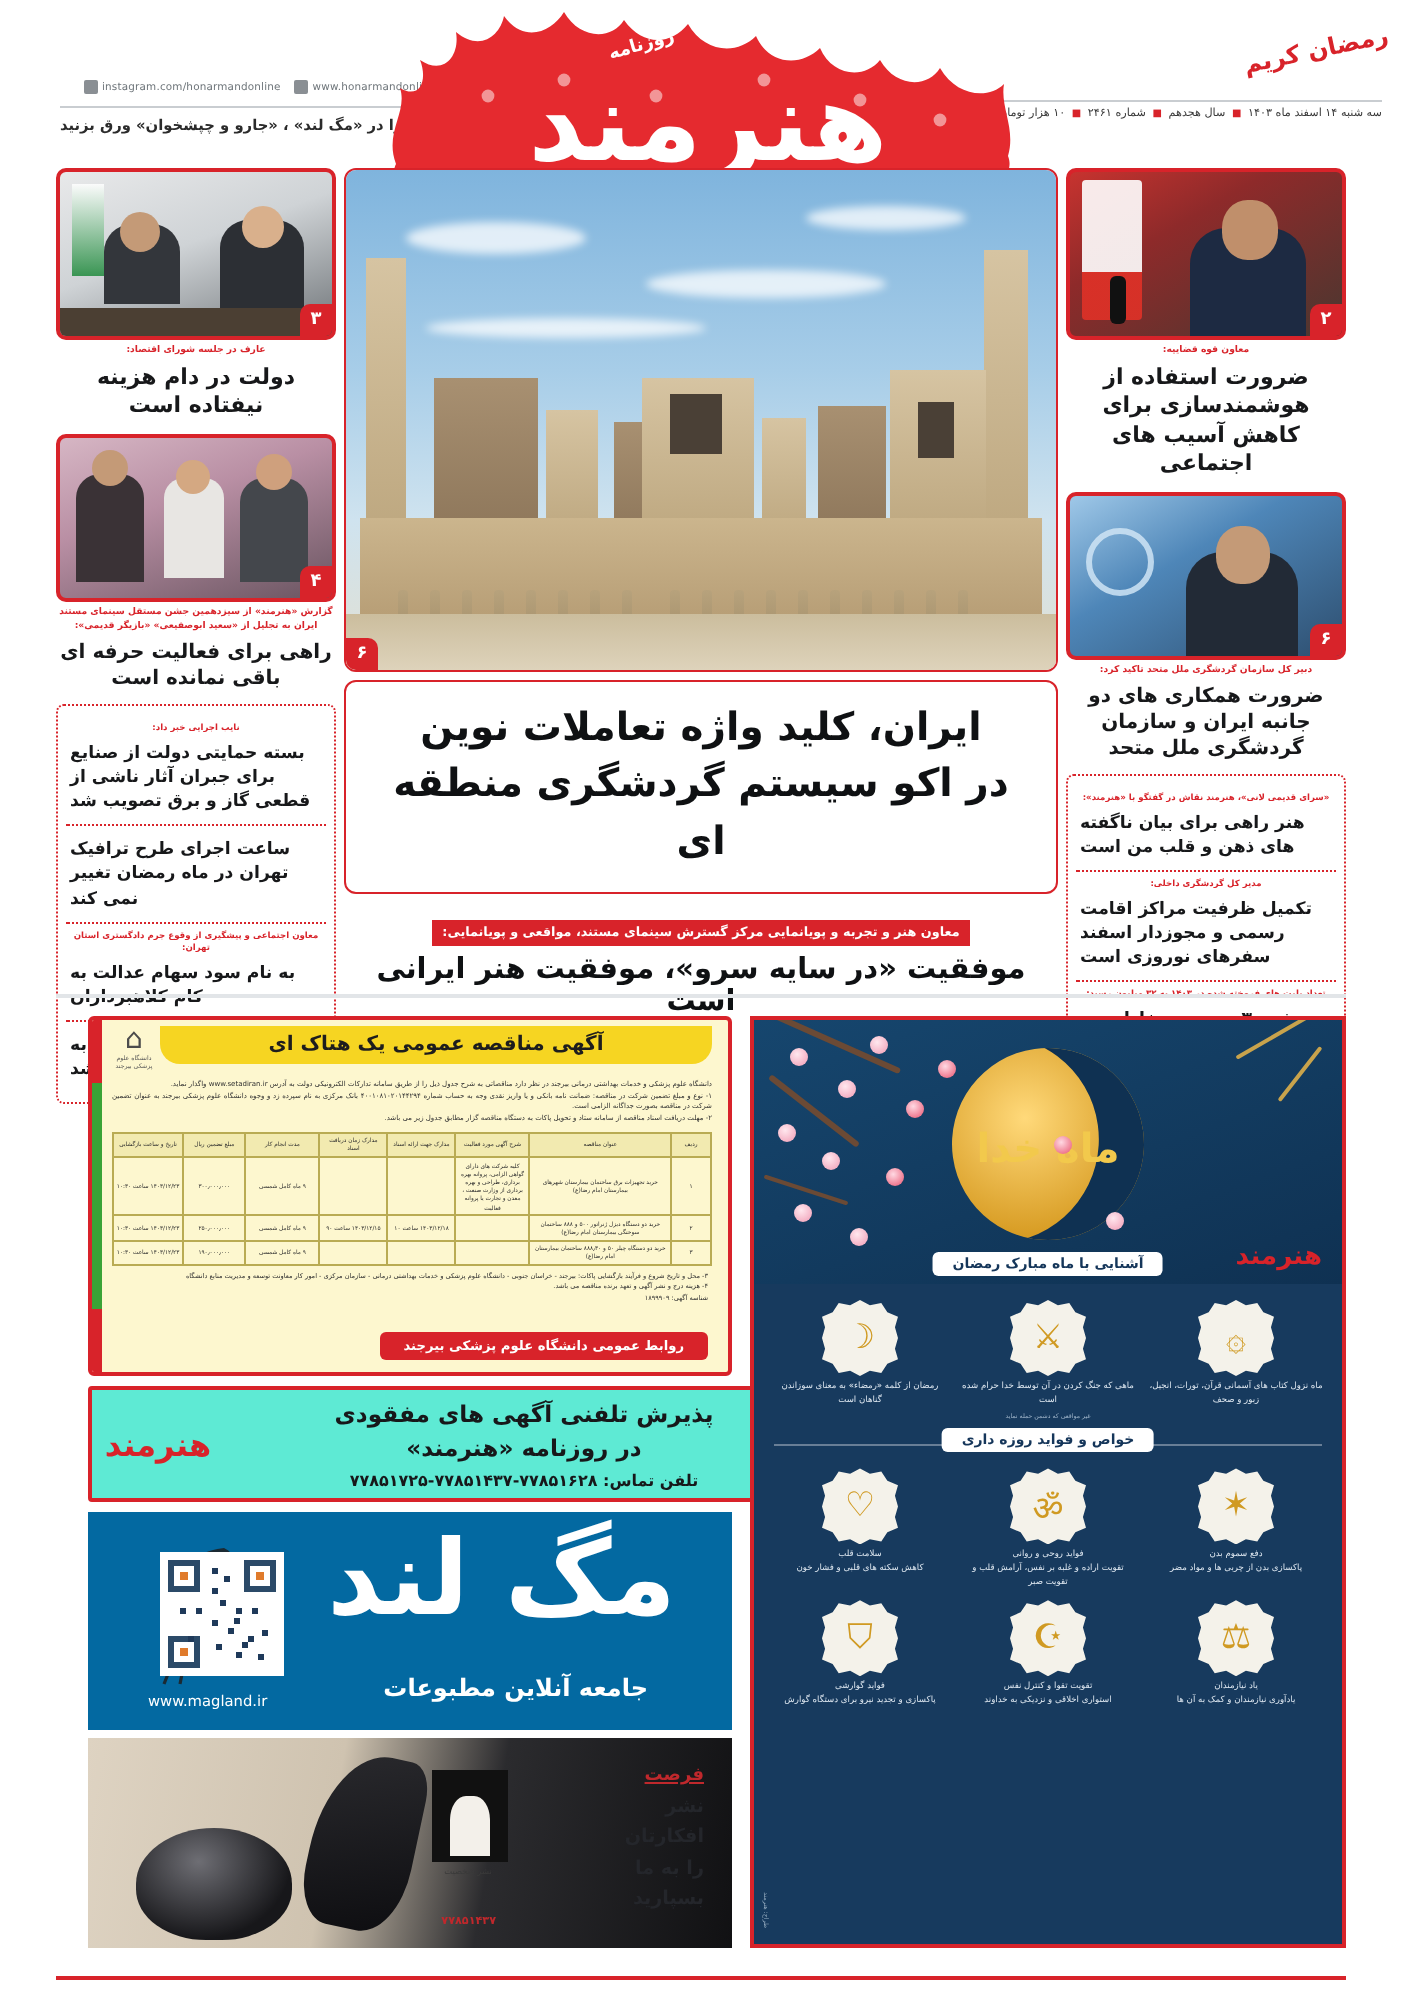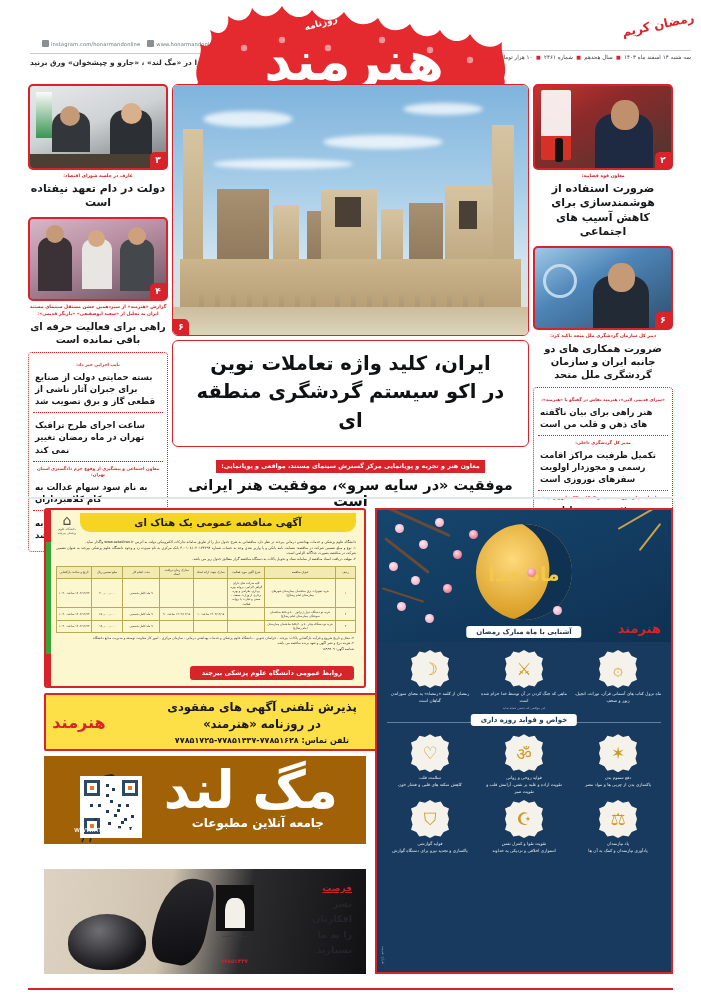--- a/index.html
+++ b/index.html
@@ -182,33 +182,33 @@
   .c-buy { width:12%; } .c-grn { width:12%; } .c-dur { width:13%; } .c-amt { width:11%; } .c-date { width:12%; }
   .tender-foot { padding:3px 10px 0; font-size:3.3px; color:#2f2f2f; line-height:1.6; text-align:right; }
   .tender-btn {
     position:absolute; bottom:6px; right:10px; background:#d8232a; color:#fff;
     font-size:6.6px; font-weight:bold; padding:3px 12px; border-radius:3px;
   }
 
   
   .lost-ads {
     position:absolute; top:190px; left:44px; width:390px; height:58px;
-    border:2.4px solid #d8232a; border-radius:2px; background:#fde047;
+    border:2.4px solid #d8232a; border-radius:2px; background:#5eead4;
     display:flex; align-items:center; padding:0 10px;
   }
   .lost-txt { flex:1; text-align:center; }
   .lost-l1 { font-size:11.6px; font-weight:bold; color:#17181a; line-height:1.4; letter-spacing:-.3px; }
   .lost-l2 { font-size:8px; font-weight:bold; color:#17181a; margin-top:4px; letter-spacing:-.2px; }
   .lost-seal { width:46px; height:38px; display:flex; align-items:center; justify-content:center;
                color:#d8232a; font-size:16px; font-weight:bold; }
 
   
   .magland {
-    position:absolute; top:253px; left:44px; width:322px; height:88px;
-    background:#a16207; overflow:hidden;
+    position:absolute; top:253px; left:44px; width:322px; height:109px;
+    background:#0369a1; overflow:hidden;
   }
   .mag-logo { position:absolute; top:8px; right:28px; color:#fff; font-size:52px; font-weight:bold;
               letter-spacing:-3px; line-height:1; }
   .mag-bird { position:absolute; top:12px; right:236px; width:58px; height:76px; }
   .mag-tag { position:absolute; bottom:14px; right:42px; color:#fff; font-size:12px;
              font-weight:bold; letter-spacing:1px; }
   .mag-qr { position:absolute; top:20px; left:36px; width:62px; height:62px; background:#fff; padding:4px; }
   .mag-qr-inner { width:100%; height:100%; position:relative; background:#fff; }
   .qr-px { position:absolute; background:#1f3a5a; }
   .qr-eye { position:absolute; width:16px; height:16px; border:3px solid #2b4a68; }
@@ -361,21 +361,21 @@
         <div class="photo-box" style="background:linear-gradient(160deg,#e8e9ea 0%,#cfd3d6 45%,#6f7478 100%)">
           <div style="position:absolute;left:6px;top:6px;width:16px;height:46px;background:linear-gradient(180deg,#fff,#1f8a3c);opacity:.85"></div>
           <div style="position:absolute;left:22px;bottom:16px;width:38px;height:40px;background:#33363b;border-radius:14px 14px 0 0"></div>
           <div style="position:absolute;left:30px;bottom:42px;width:20px;height:20px;background:#c49a77;border-radius:50%"></div>
           <div style="position:absolute;right:14px;bottom:14px;width:42px;height:44px;background:#2c2f34;border-radius:14px 14px 0 0"></div>
           <div style="position:absolute;right:24px;bottom:44px;width:21px;height:21px;background:#d9b08c;border-radius:50%"></div>
           <div style="position:absolute;left:0;right:0;bottom:0;height:14px;background:#4b3f33"></div>
           <div class="pg-badge">۳</div>
         </div>
         <div class="kicker">عارف در جلسه شورای اقتصاد:</div>
-        <div class="hl">دولت در دام تعهد نیفتاده است</div>
+        <div class="hl">دولت در دام هزینه نیفتاده است</div>
       </div>
 
       <div class="story-card" style="margin-top:6px">
         <div class="photo-box small" style="background:linear-gradient(160deg,#d6b6c4 0%,#b98fa4 40%,#6a5561 100%)">
           <div style="position:absolute;left:8px;bottom:8px;width:34px;height:54px;background:#3a3236;border-radius:12px 12px 0 0"></div>
           <div style="position:absolute;left:16px;bottom:56px;width:18px;height:18px;background:#c49a77;border-radius:50%"></div>
           <div style="position:absolute;left:52px;bottom:10px;width:30px;height:50px;background:#e8e6e3;border-radius:10px 10px 0 0"></div>
           <div style="position:absolute;left:58px;bottom:52px;width:17px;height:17px;background:#d4a882;border-radius:50%"></div>
           <div style="position:absolute;right:12px;bottom:8px;width:34px;height:52px;background:#44474c;border-radius:12px 12px 0 0"></div>
           <div style="position:absolute;right:20px;bottom:54px;width:18px;height:18px;background:#cfa07d;border-radius:50%"></div>
@@ -482,21 +482,21 @@
         <div class="hl sm">ضرورت همکاری های دو جانبه ایران و سازمان گردشگری ملل متحد</div>
       </div>
 
       <div class="dotted-list">
         <div class="dl-item">
           <div class="dl-kicker">«سرای قدیمی لانی»، هنرمند نقاش در گفتگو با «هنرمند»:</div>
           <div class="dl-title">هنر راهی برای بیان ناگفته های ذهن و قلب من است</div>
         </div>
         <div class="dl-item">
           <div class="dl-kicker">مدیر کل گردشگری داخلی:</div>
-          <div class="dl-title">تکمیل ظرفیت مراکز اقامت رسمی و مجوزدار اولویت سفرهای نوروزی است</div>
+          <div class="dl-title">تکمیل ظرفیت مراکز اقامت رسمی و مجوزدار اسفند سفرهای نوروزی است</div>
         </div>
         <div class="dl-item">
           <div class="dl-kicker">تعداد بلیت های فروخته شده در ۱۴۰۳ به ۳۲ میلیون رسید:</div>
           <div class="dl-title">رشد ۳۰ درصدی مخاطب در سینمای ایران</div>
         </div>
       </div>
     </div>
   </div>
 
   <div class="bottom-area">

